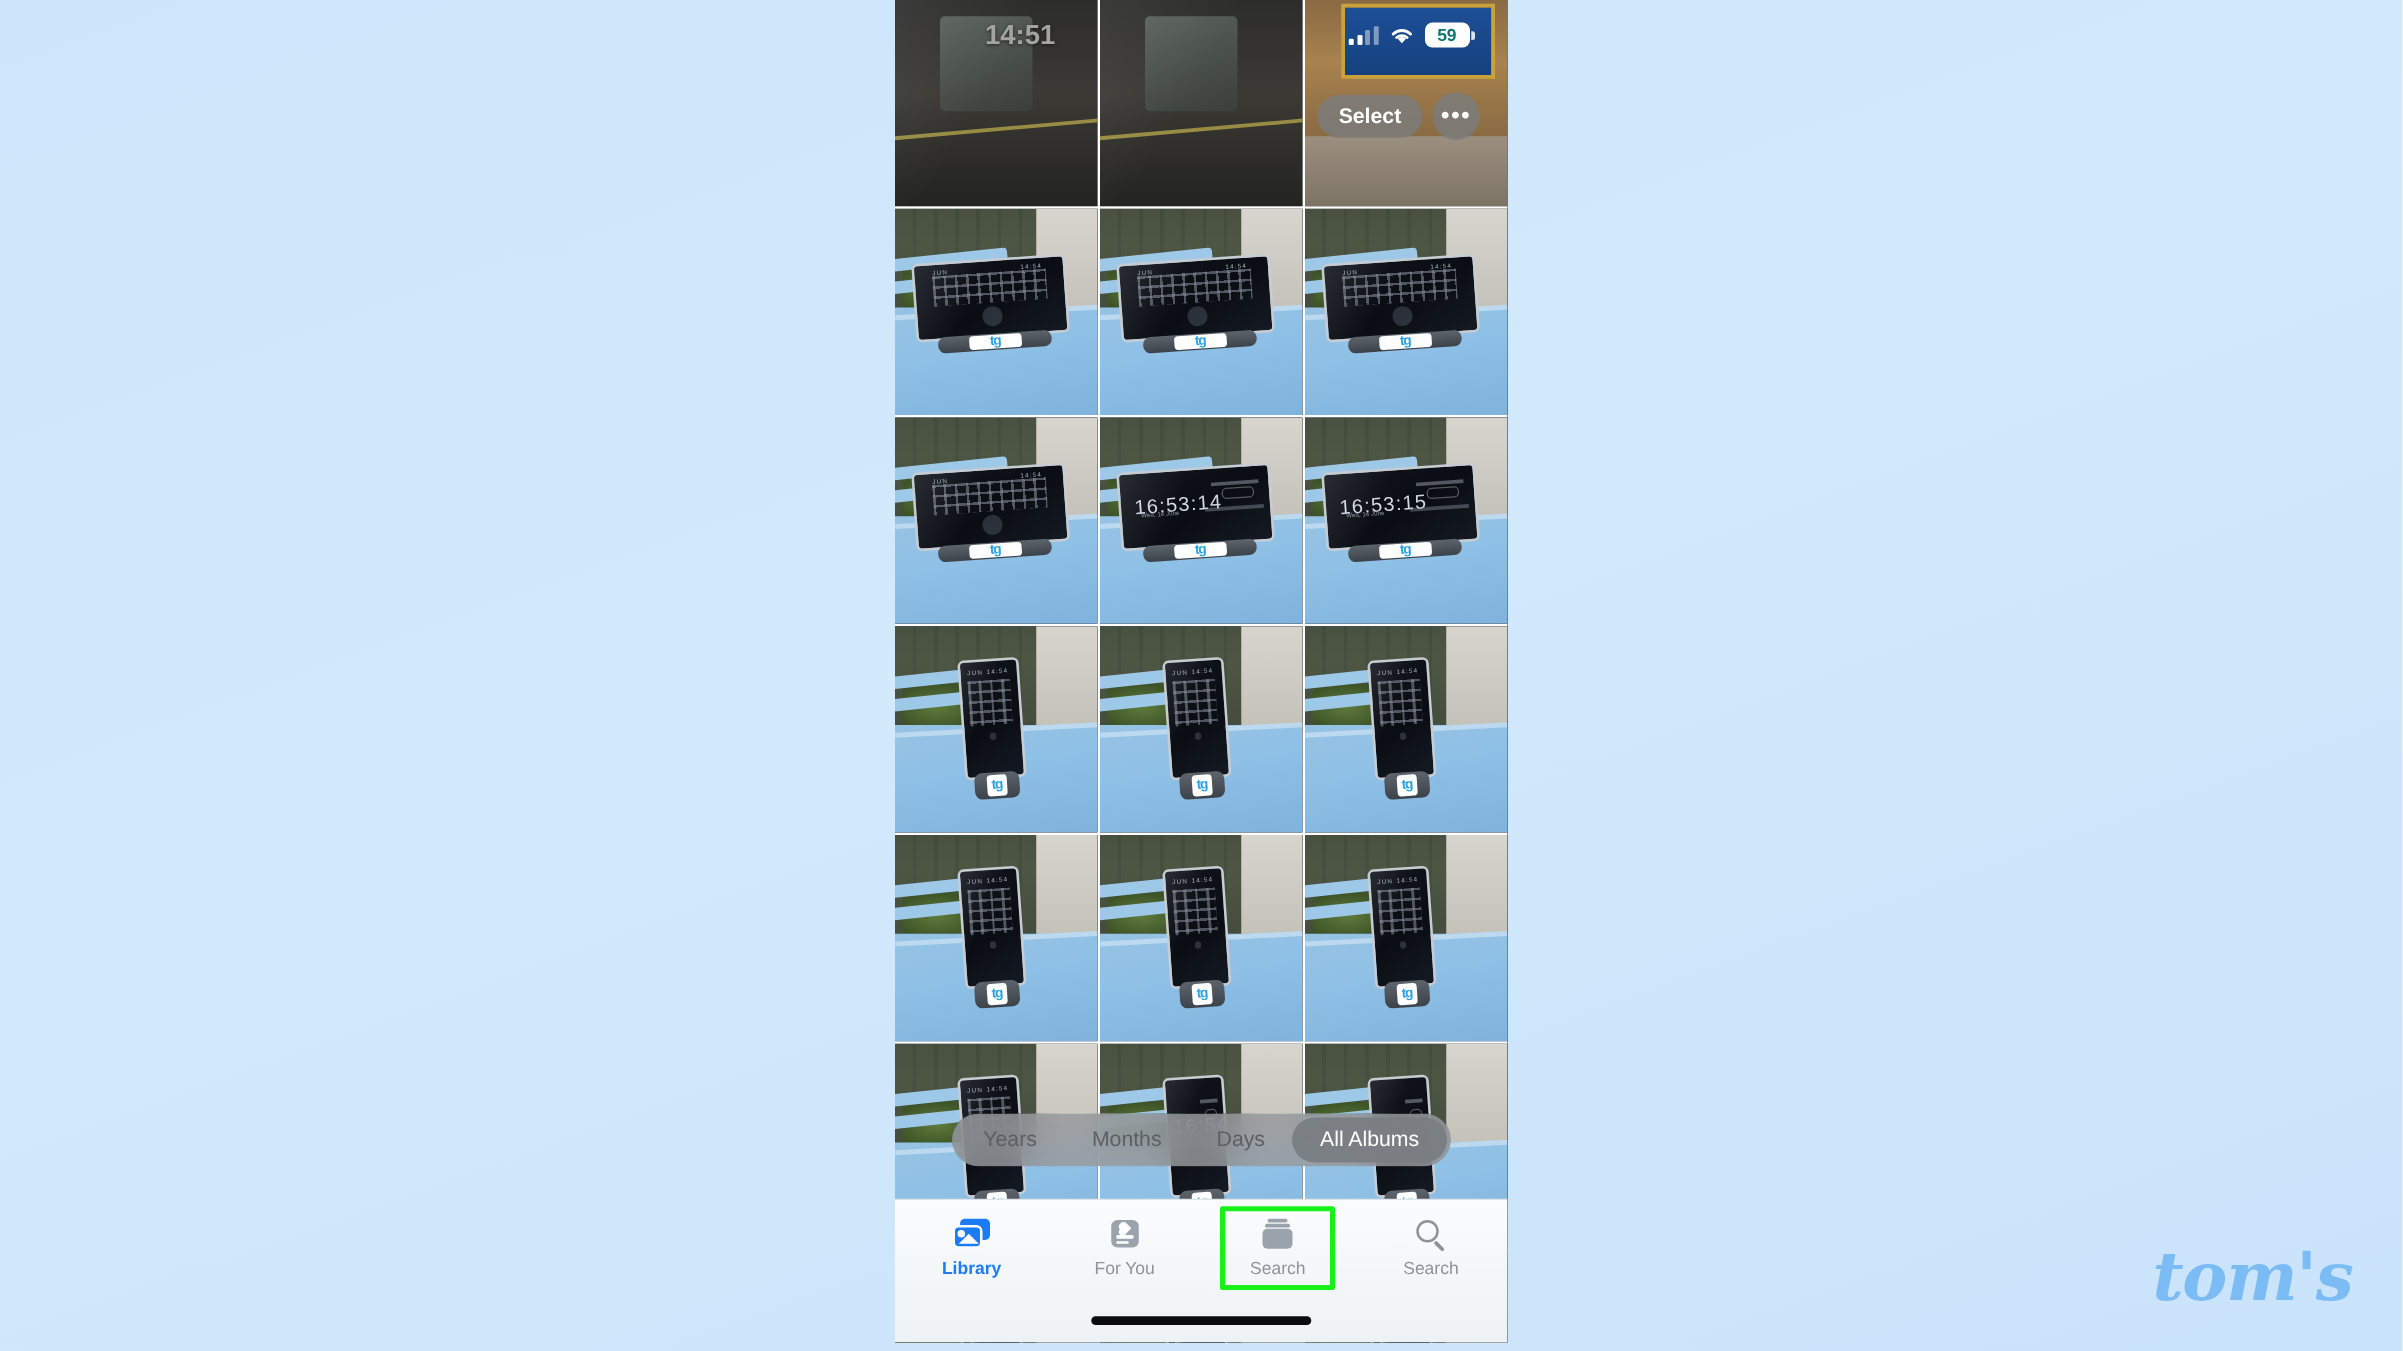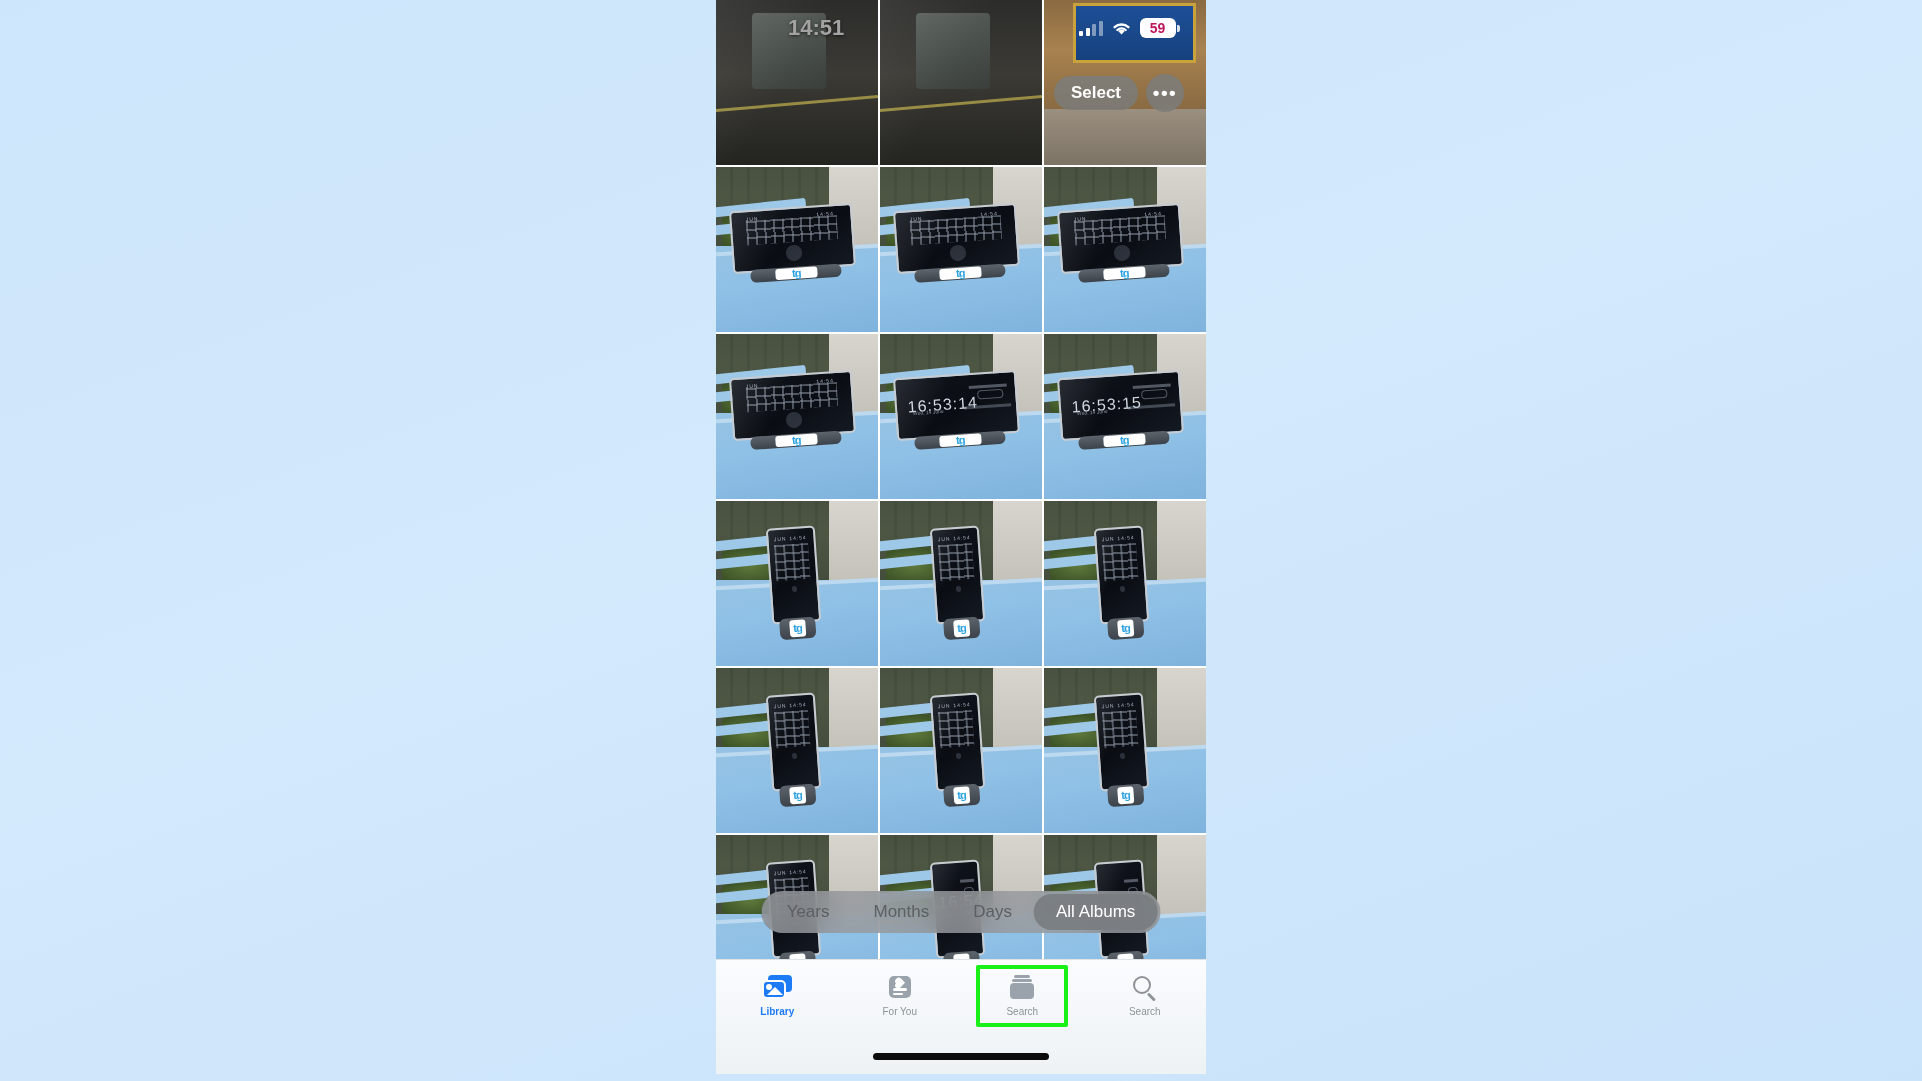--- a/index.html
+++ b/index.html
@@ -129,21 +129,21 @@
   .bars i:nth-child(1){ height:5px; }
   .bars i:nth-child(2){ height:8px; }
   .bars i:nth-child(3){ height:12px; opacity:.45; }
   .bars i:nth-child(4){ height:15px; opacity:.45; }
   .battery {
     display:flex; align-items:center;
   }
   .battery .body {
     min-width:36px; height:20px; background:#fff; border-radius:6px;
     display:flex; align-items:center; justify-content:center;
-    color:#be185d; font-size:14px; font-weight:bold; padding:0 5px;
+    color:#0f766e; font-size:14px; font-weight:bold; padding:0 5px;
   }
   .battery .nub { width:3px; height:7px; background:rgba(255,255,255,.85);
                   border-radius:0 2px 2px 0; margin-left:1.5px; }
 
   
   #dateheader { position:absolute; left:26px; top:60px; pointer-events:none; }
   #dateheader .d { color:#fff; font-size:26px; font-weight:bold;
                    text-shadow:0 1px 4px rgba(0,0,0,.55); line-height:1.15; }
   #dateheader .loc { color:#fff; font-size:17px; font-weight:bold;
                      text-shadow:0 1px 4px rgba(0,0,0,.55); margin-top:9px; }
@@ -187,21 +187,21 @@
     position:absolute; left:0; right:0; bottom:0; height:115px;
     background:linear-gradient(180deg,#fafcfe 0%,#f3f6f8 60%,#eef2f4 100%);
     display:flex; align-items:flex-start; justify-content:space-around;
     padding-top:11px;
     border-top:1px solid rgba(0,0,0,.06);
   }
   .tab {
     width:86px; display:flex; flex-direction:column; align-items:center; gap:5px;
     position:relative; padding:4px 0 6px;
   }
-  .tab .lbl { font-size:10px; color:#8e9398; }
+  .tab .lbl { font-size:14px; color:#8e9398; }
   .tab.active .lbl { color:#1d7bf5; font-weight:bold; }
   .tab.highlight::before{
     content:""; position:absolute; left:-3px; right:-3px; top:-6px; bottom:-4px;
     border:4px solid #18f018; border-radius:2px;
   }
   .ticon { width:30px; height:26px; position:relative; }
 
   
   .ic-lib .back { position:absolute; left:6px; top:0; width:24px; height:17px;
                   background:#1d7bf5; border-radius:4px; }
@@ -736,13 +736,14 @@
           <span class="hdl"></span>
         </span>
         <span class="lbl">Search</span>
       </div>
     </div>
 
   <div id="homeind"></div>
 </div>
 
 <div id="watermark">
+  <div class="l1">tom's</div>
 </div>
 
 </body></html>

